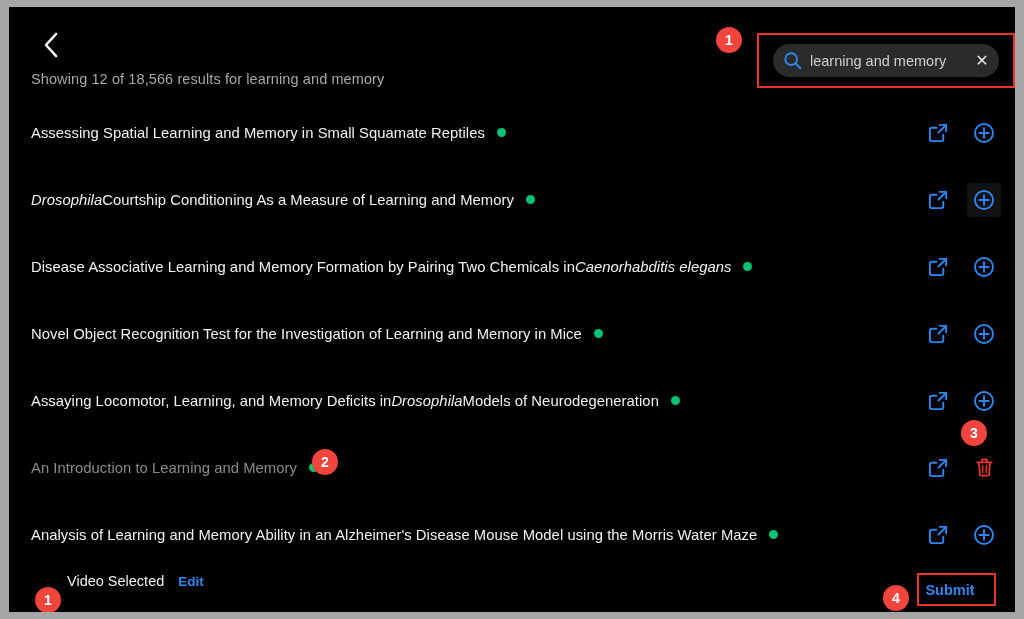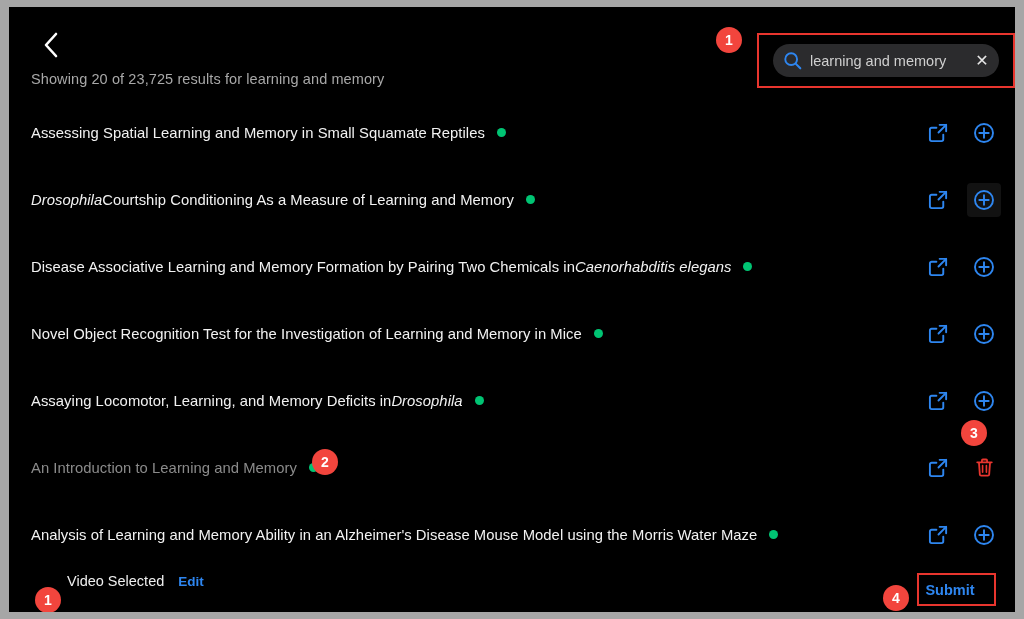--- a/index.html
+++ b/index.html
@@ -260,21 +260,21 @@
     <div id="header">
 
       <div id="back-btn">
         <span>
           <svg width="16" height="26" viewBox="0 0 16 26" fill="none">
             <path d="M13 2 L3 13 L13 24" stroke="#ffffff" stroke-width="2.6" stroke-linecap="round" stroke-linejoin="round"></path>
           </svg>
         </span>
       </div>
 
-      <div id="results-count">Showing 20 of 23,725 results for learning and memory</div>
+      <div id="results-count">Showing 12 of 18,566 results for learning and memory</div>
 
       <div id="search-wrap">
         <div id="search-pill">
           <span id="search-icon">
             <svg width="19" height="19" viewBox="0 0 20 20" fill="none">
               <circle cx="8.6" cy="8.6" r="6.2" stroke="#2e86f0" stroke-width="2"></circle>
               <path d="M13.3 13.3 L18.2 18.2" stroke="#2e86f0" stroke-width="2.2" stroke-linecap="round"></path>
             </svg>
           </span>
           <input id="search-input" type="text" value="learning and memory" placeholder="Search" style="">
@@ -386,20 +386,21 @@
                   <path d="M11 6.3 V15.7 M6.3 11 H15.7" stroke="#2e86f0" stroke-width="1.9" stroke-linecap="round"></path>
                 </svg>
               </span>
             </div>
           </div>
         </div>
         <div class="row">
           <div class="row-title">
             <span>Assaying Locomotor, Learning, and Memory Deficits in </span>
             <i>Drosophila</i>
+            <span> Models of Neurodegeneration</span>
             <span class="dot"></span>
           </div>
           <div class="row-actions">
             <div class="icon-btn">
               <span style="display: flex;">
                 <svg width="21" height="21" viewBox="0 0 22 22" fill="none">
                   <path d="M12.2 3 H19 V9.8" stroke="#2e86f0" stroke-width="2" stroke-linecap="round" stroke-linejoin="round"></path>
                   <path d="M19 3 L11 11" stroke="#2e86f0" stroke-width="2" stroke-linecap="round"></path>
                   <path d="M16 13.2 V18.2 A1.8 1.8 0 0 1 14.2 20 H3.8 A1.8 1.8 0 0 1 2 18.2 V7.8 A1.8 1.8 0 0 1 3.8 6 H8.8" stroke="#2e86f0" stroke-width="2" stroke-linecap="round" stroke-linejoin="round"></path>
                 </svg>

